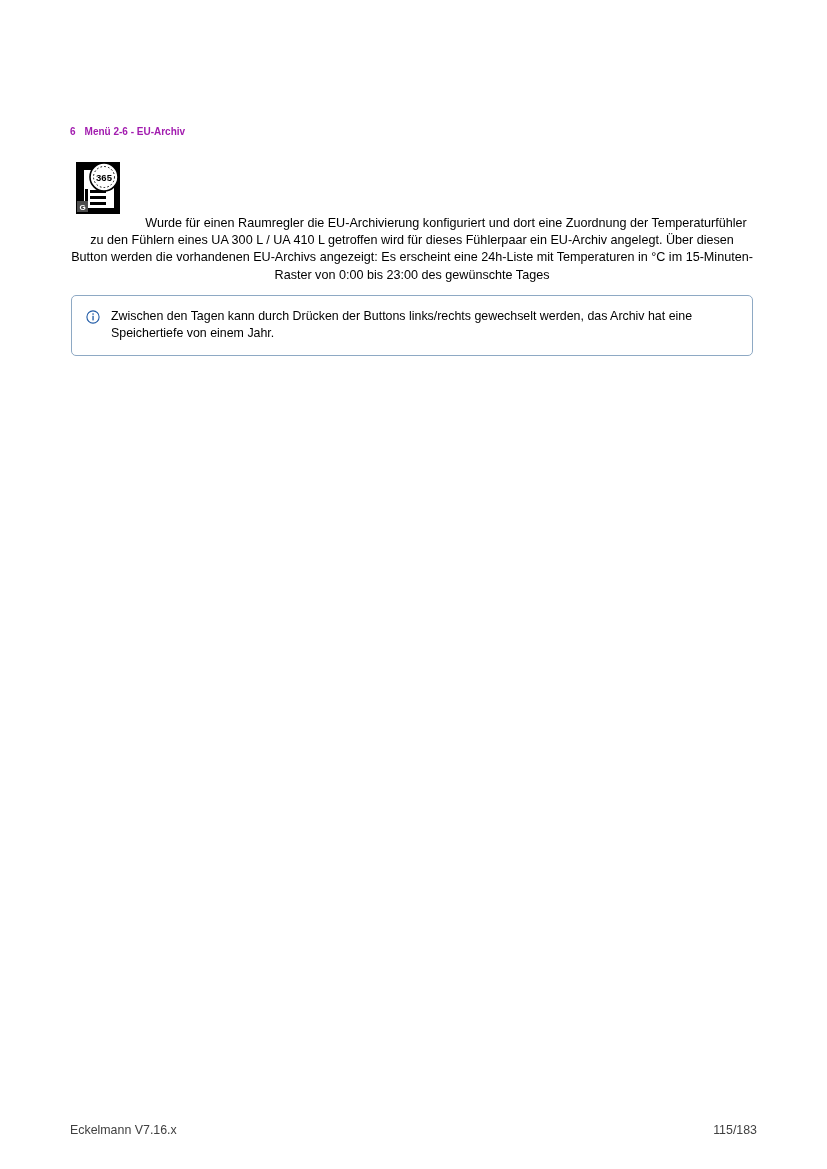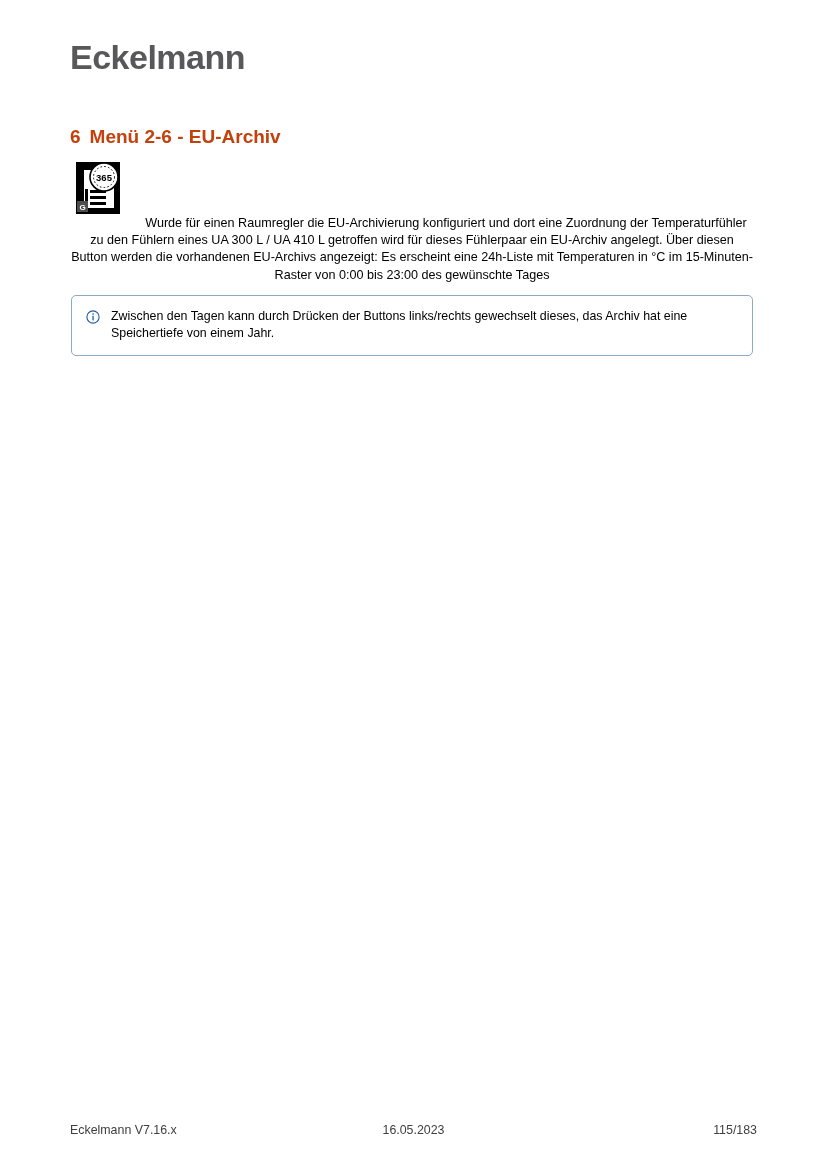--- a/index.html
+++ b/index.html
@@ -30,23 +30,23 @@
     font-weight: bold;
     letter-spacing: -0.5px;
     color: #58585a;
   }
 
   
   .chapter-heading {
     position: absolute;
     left: 70px;
     top: 126px;
-    font-size: 19px;
+    font-size: 10px;
     font-weight: bold;
-    color: #c2410c;
+    color: #a21caf;
     white-space: nowrap;
   }
   .chapter-heading .num {
     display: inline-block;
     margin-right: 9px;
   }
 
   
   .doc-icon {
     position: absolute;
@@ -126,21 +126,20 @@
     right: 0;
     top: 0;
     text-align: left;
   }
 </style>
 </head>
 <body>
 
 <div class="page">
 
-  <div class="logo">Eckelmann</div>
 
   <div class="chapter-heading">
     <span class="num">6</span><span>Menü 2-6 - EU-Archiv</span>
   </div>
 
   <div class="doc-icon">
     <svg width="58" height="58" viewBox="0 0 58 58" xmlns="http://www.w3.org/2000/svg">
 
       <rect x="2" y="2" width="44" height="52" fill="#000000"></rect>
 
@@ -163,22 +162,21 @@
   <div class="body-text"><span class="indent-pad"></span><span>Wurde für einen Raumregler die EU-Archivierung konfiguriert und dort eine Zuordnung der Temperaturfühler zu den Fühlern eines UA 300 L / UA 410 L getroffen wird für dieses Fühlerpaar ein EU-Archiv angelegt. Über diesen Button werden die vorhandenen EU-Archivs angezeigt: Es erscheint eine 24h-Liste mit Temperaturen in °C im 15-Minuten-Raster von 0:00 bis 23:00 des gewünschte Tages</span></div>
 
   <div class="note-box">
     <span class="note-icon">
       <svg width="14" height="14" viewBox="0 0 14 14" xmlns="http://www.w3.org/2000/svg">
         <circle cx="7" cy="7" r="6.1" fill="none" stroke="#1f5aa6" stroke-width="1.1"></circle>
         <rect x="6.4" y="5.8" width="1.3" height="4.6" fill="#1f5aa6"></rect>
         <rect x="6.4" y="3.3" width="1.3" height="1.5" fill="#1f5aa6"></rect>
       </svg>
     </span>
-    <span class="note-text">Zwischen den Tagen kann durch Drücken der Buttons links/rechts gewechselt dieses, das Archiv hat eine Speichertiefe von einem Jahr.</span>
+    <span class="note-text">Zwischen den Tagen kann durch Drücken der Buttons links/rechts gewechselt werden, das Archiv hat eine Speichertiefe von einem Jahr.</span>
   </div>
 
   <div class="footer">
     <span class="f-left">Eckelmann V7.16.x</span>
-    <span class="f-center">16.05.2023</span>
     <span class="f-right">115/183</span>
   </div>
 
 </div>
 
 </body></html>

